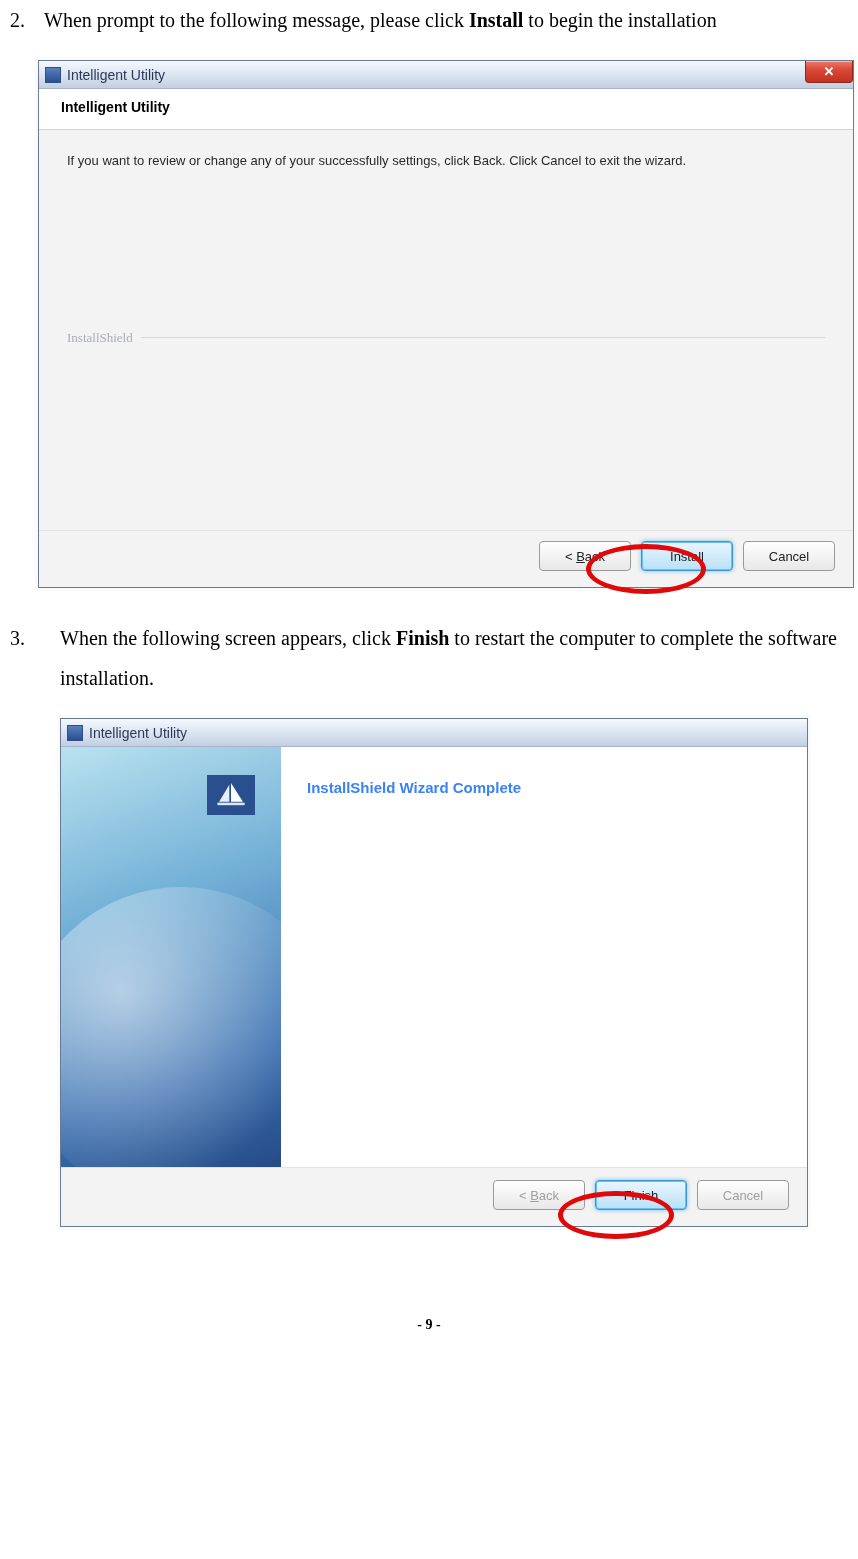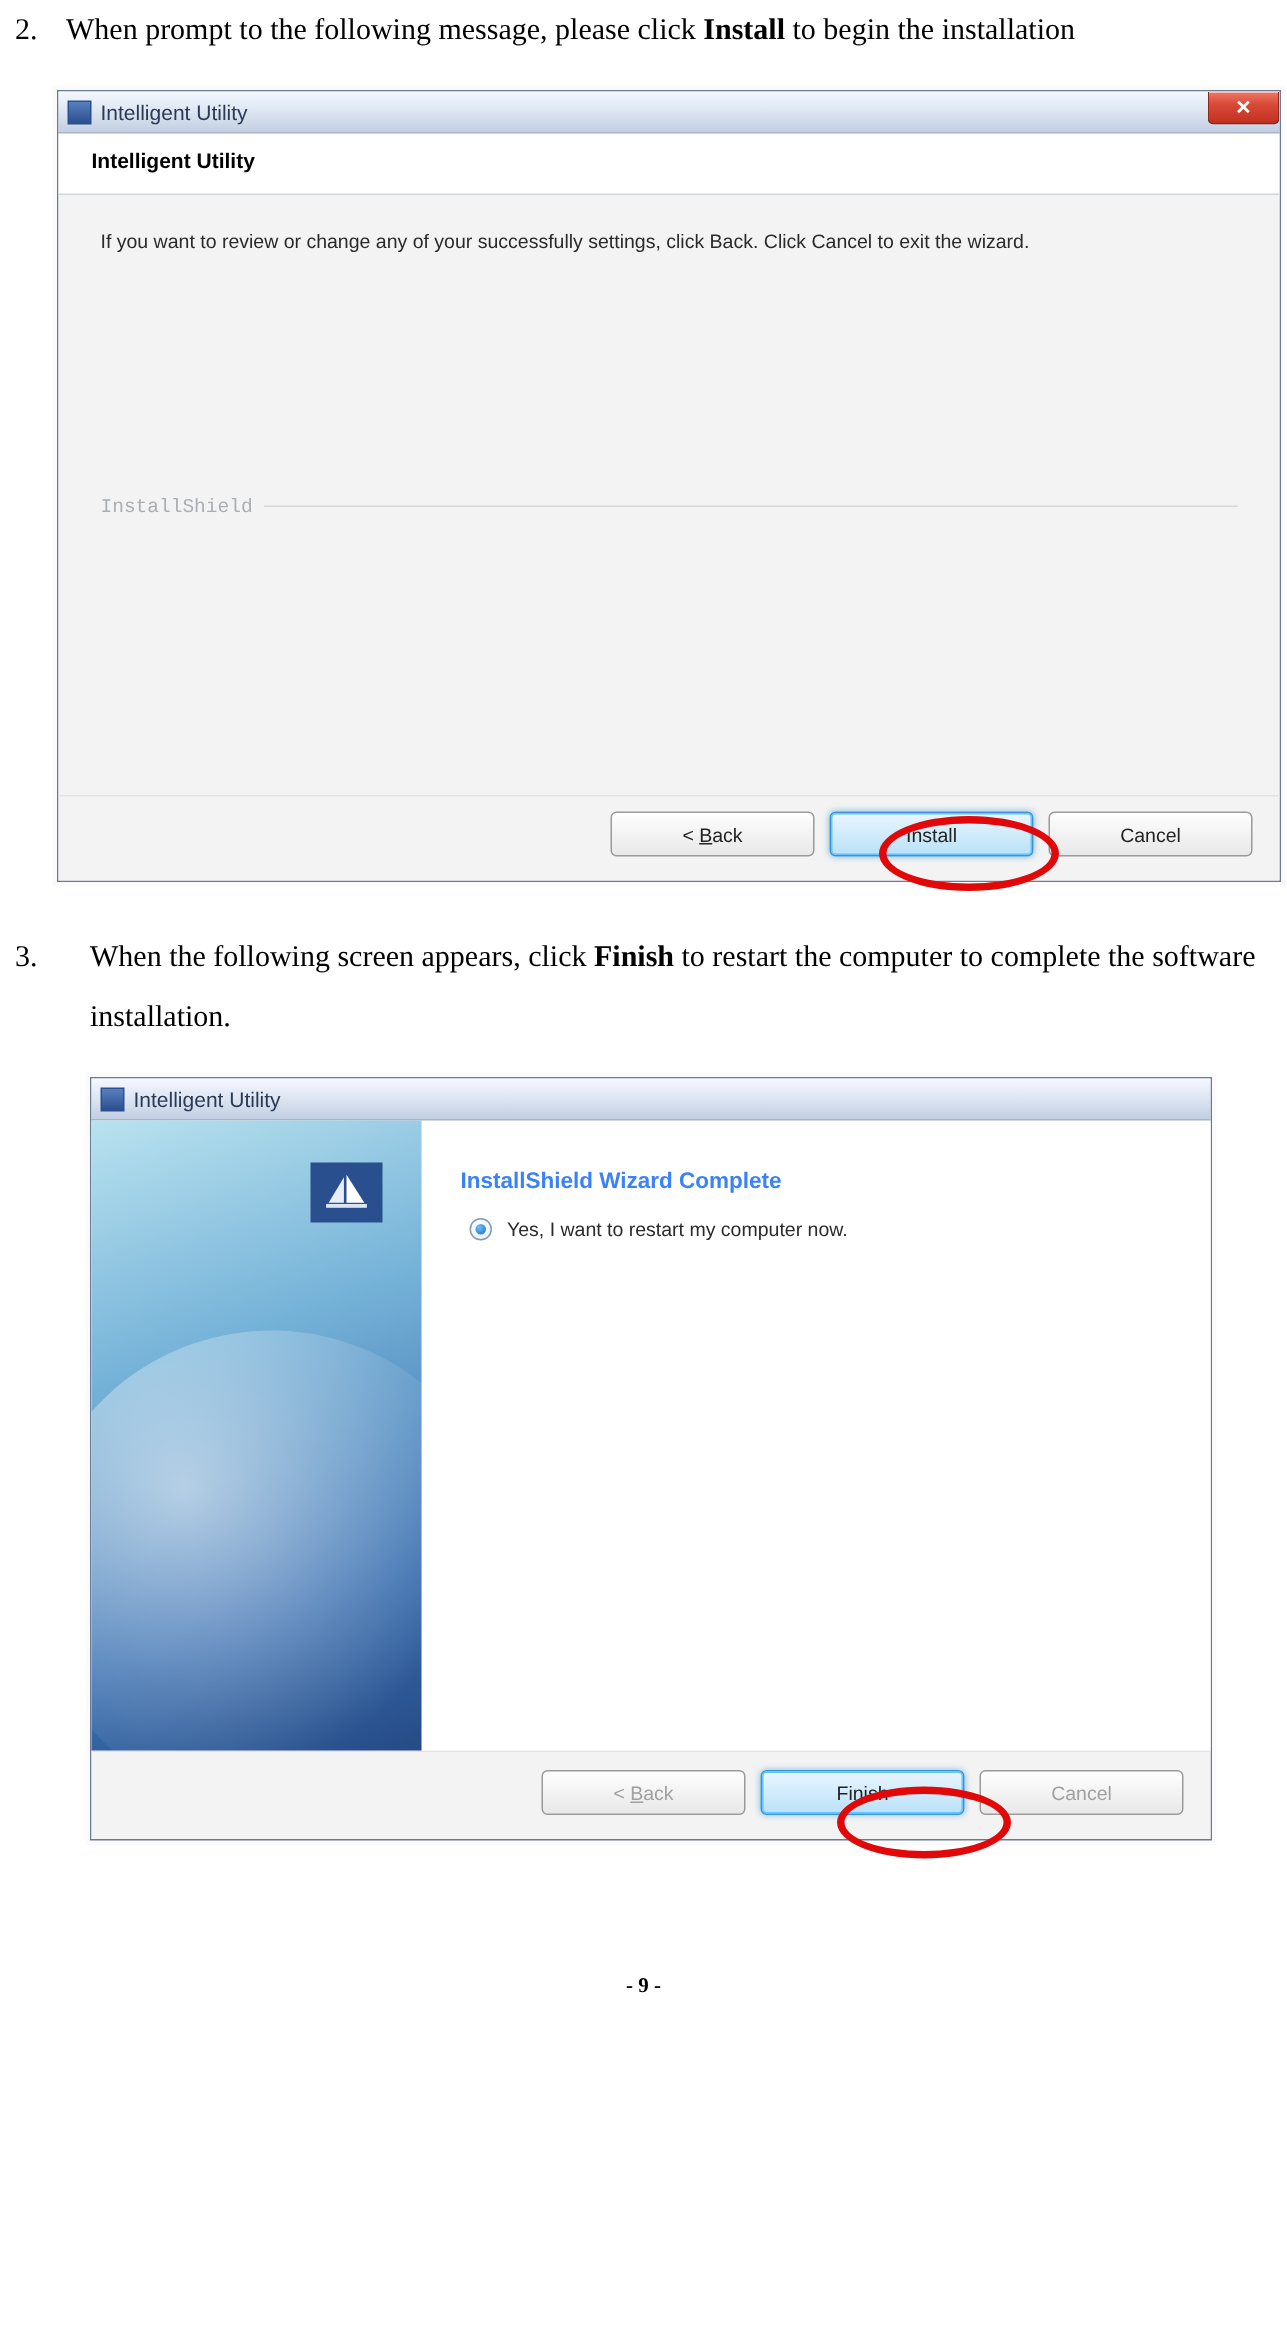--- a/index.html
+++ b/index.html
@@ -81,37 +81,37 @@
     min-height: 400px;
     font-family: Tahoma, Arial, sans-serif;
     font-size: 13px;
     color: #2a2a2a;
   }
   .content-area p { margin-bottom: 14px; line-height: 1.35; }
   .installshield-line {
     display: flex;
     align-items: center;
     color: #a9aeb4;
-    font-family: Liberation Mono, monospace;
+    font-family: Liberation Serif, serif;
     font-size: 13px;
     margin-top: 160px;
   }
   .installshield-line .rule {
     flex: 1; height: 1px; background: #d5d8db; margin-left: 8px;
   }
   .button-row {
     background: #f3f3f3;
     padding: 10px 18px 16px 18px;
     display: flex;
     justify-content: flex-end;
     gap: 10px;
     border-top: 1px solid #e1e3e6;
   }
   .btn {
-    width: 136px; height: 30px;
+    width: 92px; height: 30px;
     font-family: Tahoma, Arial, sans-serif;
     font-size: 13px;
     color: #222;
     background: linear-gradient(180deg,#fefefe,#e8e8e8);
     border: 1px solid #9a9a9a;
     border-radius: 4px;
     display: flex; align-items: center; justify-content: center;
     box-shadow: inset 0 1px 0 #fff;
   }
   .btn .u { text-decoration: underline; }
@@ -269,24 +269,20 @@
         <div class="logo-box">
           <svg viewBox="0 0 40 32">
             <polygon points="20,2 34,24 20,24" fill="#ffffff"></polygon>
             <polygon points="18,4 18,24 6,24" fill="#e6eef7"></polygon>
             <rect x="4" y="25" width="32" height="3" fill="#dde6f0"></rect>
           </svg>
         </div>
       </div>
       <div class="right-panel">
         <h2>InstallShield Wizard Complete</h2>
-        <div class="radio-row">
-          <div class="radio checked"></div>
-          <span>Yes, I want to restart my computer now.</span>
-        </div>
       </div>
     </div>
     <div class="button-row2">
       <div class="btn disabled">
         <span>&lt; <span class="u">B</span>ack</span>
       </div>
       <div class="btn primary">
         <span>Finish</span>
       </div>
       <div class="btn disabled">

